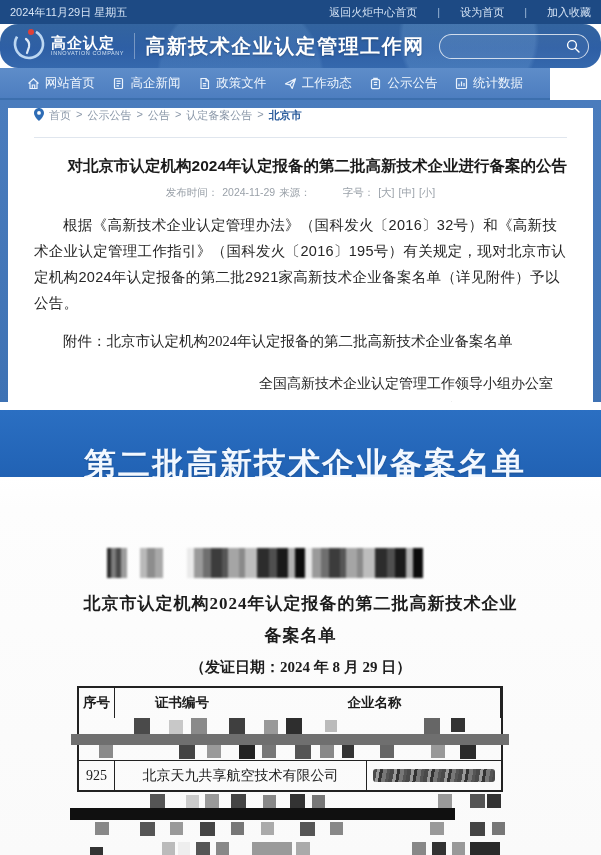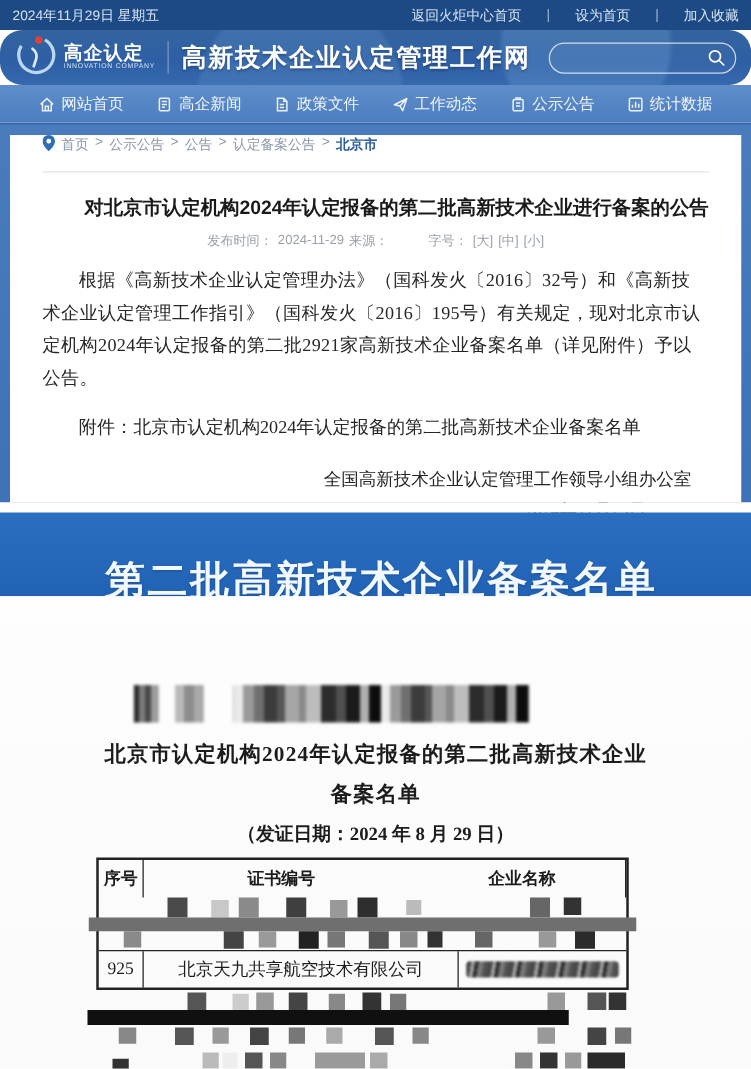--- a/index.html
+++ b/index.html
@@ -41,21 +41,21 @@
     background:rgba(255,255,255,.04);
   }
   .search-box input {
     flex:1; border:none; outline:none; background:transparent; color:#fff; font-size:11px;
     min-width:0;
   }
   .search-box svg { flex:none; cursor:pointer; }
 
   
   #nav {
-    position:absolute; top:68px; left:0; width:601px; height:32px;
+    position:absolute; top:68px; left:0; width:550px; height:32px;
     background:linear-gradient(180deg,#5e8dc9,#4d7ec0);
     display:flex; align-items:center; justify-content:space-around; padding:0 18px;
     border-bottom:2px solid #3c6fae;
   }
   .nav-item { display:flex; align-items:center; gap:5px; color:#f0f6fd; font-size:12.5px;
     text-decoration:none; cursor:pointer; }
 
   
   #article-section {
     position:absolute; top:100px; left:0; width:601px; height:302px;
@@ -74,21 +74,21 @@
   .article-title {
     margin-top:18px; text-align:right; font-size:15.5px; font-weight:bold; color:#1a1a1a;
   }
   .article-meta {
     margin-top:9px; text-align:center; font-size:10.5px; color:#9aa1a9;
     display:flex; justify-content:center; gap:4px;
   }
   .article-meta .gap { width:24px; }
   .article-meta span.size-opt { cursor:pointer; }
   .article-body {
-    margin-top:12px; font-family:Liberation Serif, serif;
+    margin-top:12px; font-family:Liberation Sans, sans-serif;
     font-size:14.5px; line-height:26px; color:#262626; text-indent:2em; letter-spacing:.3px;
   }
   .article-attach {
     margin-top:16px; font-family:"Liberation Serif","DejaVu Serif",serif;
     font-size:14.5px; color:#262626; text-indent:2em;
   }
   .article-signer {
     margin-top:24px; text-align:right; margin-right:14px;
     font-family:"Liberation Serif","DejaVu Serif",serif; font-size:14px; color:#262626;
   }
@@ -133,21 +133,21 @@
   .doc-title.l2 { top:147px; }
   .doc-date { position:absolute; top:181px; left:0; width:601px; text-align:center; font-weight:bold; font-size:15px; }
   .dtable {
     position:absolute; top:209px; left:77px; width:426px; border:2px solid #222; background:transparent;
   }
   .drow { display:flex; }
   .dcell { padding:0 2px; display:flex; align-items:center; justify-content:center; font-size:13.5px; }
   .c1 { width:36px; flex:none; border-right:1.5px solid #222; }
   .c2 { flex:1; border-right:1.5px solid #222; }
   .c3 { width:134px; flex:none; }
-  .hrow { height:30px; font-weight:bold;gap:43px; }
+  .hrow { height:30px; font-weight:bold; }
   .blurrow { position:relative; height:42px; overflow:visible; }
   .blk { position:absolute; filter:blur(.6px); }
   .graybar { position:absolute; top:16px; left:-8px; right:-8px; height:11px; background:#6f6f6f; filter:blur(.5px); }
   .vrow { height:30px; border-top:1.5px solid #222; }
   .vrow .dcell { font-size:14px; }
   .cert-scribble {
     width:122px; height:13px; border-radius:3px; filter:blur(.7px);
     background:repeating-linear-gradient(100deg,#4a4a4a 0 4px,#9a9a9a 4px 7px,#333 7px 10px,#777 10px 14px,#555 14px 17px);
   }
   .bottom-blur { position:absolute; top:315px; left:0; width:601px; height:63px; overflow:hidden; filter:blur(.6px); }

